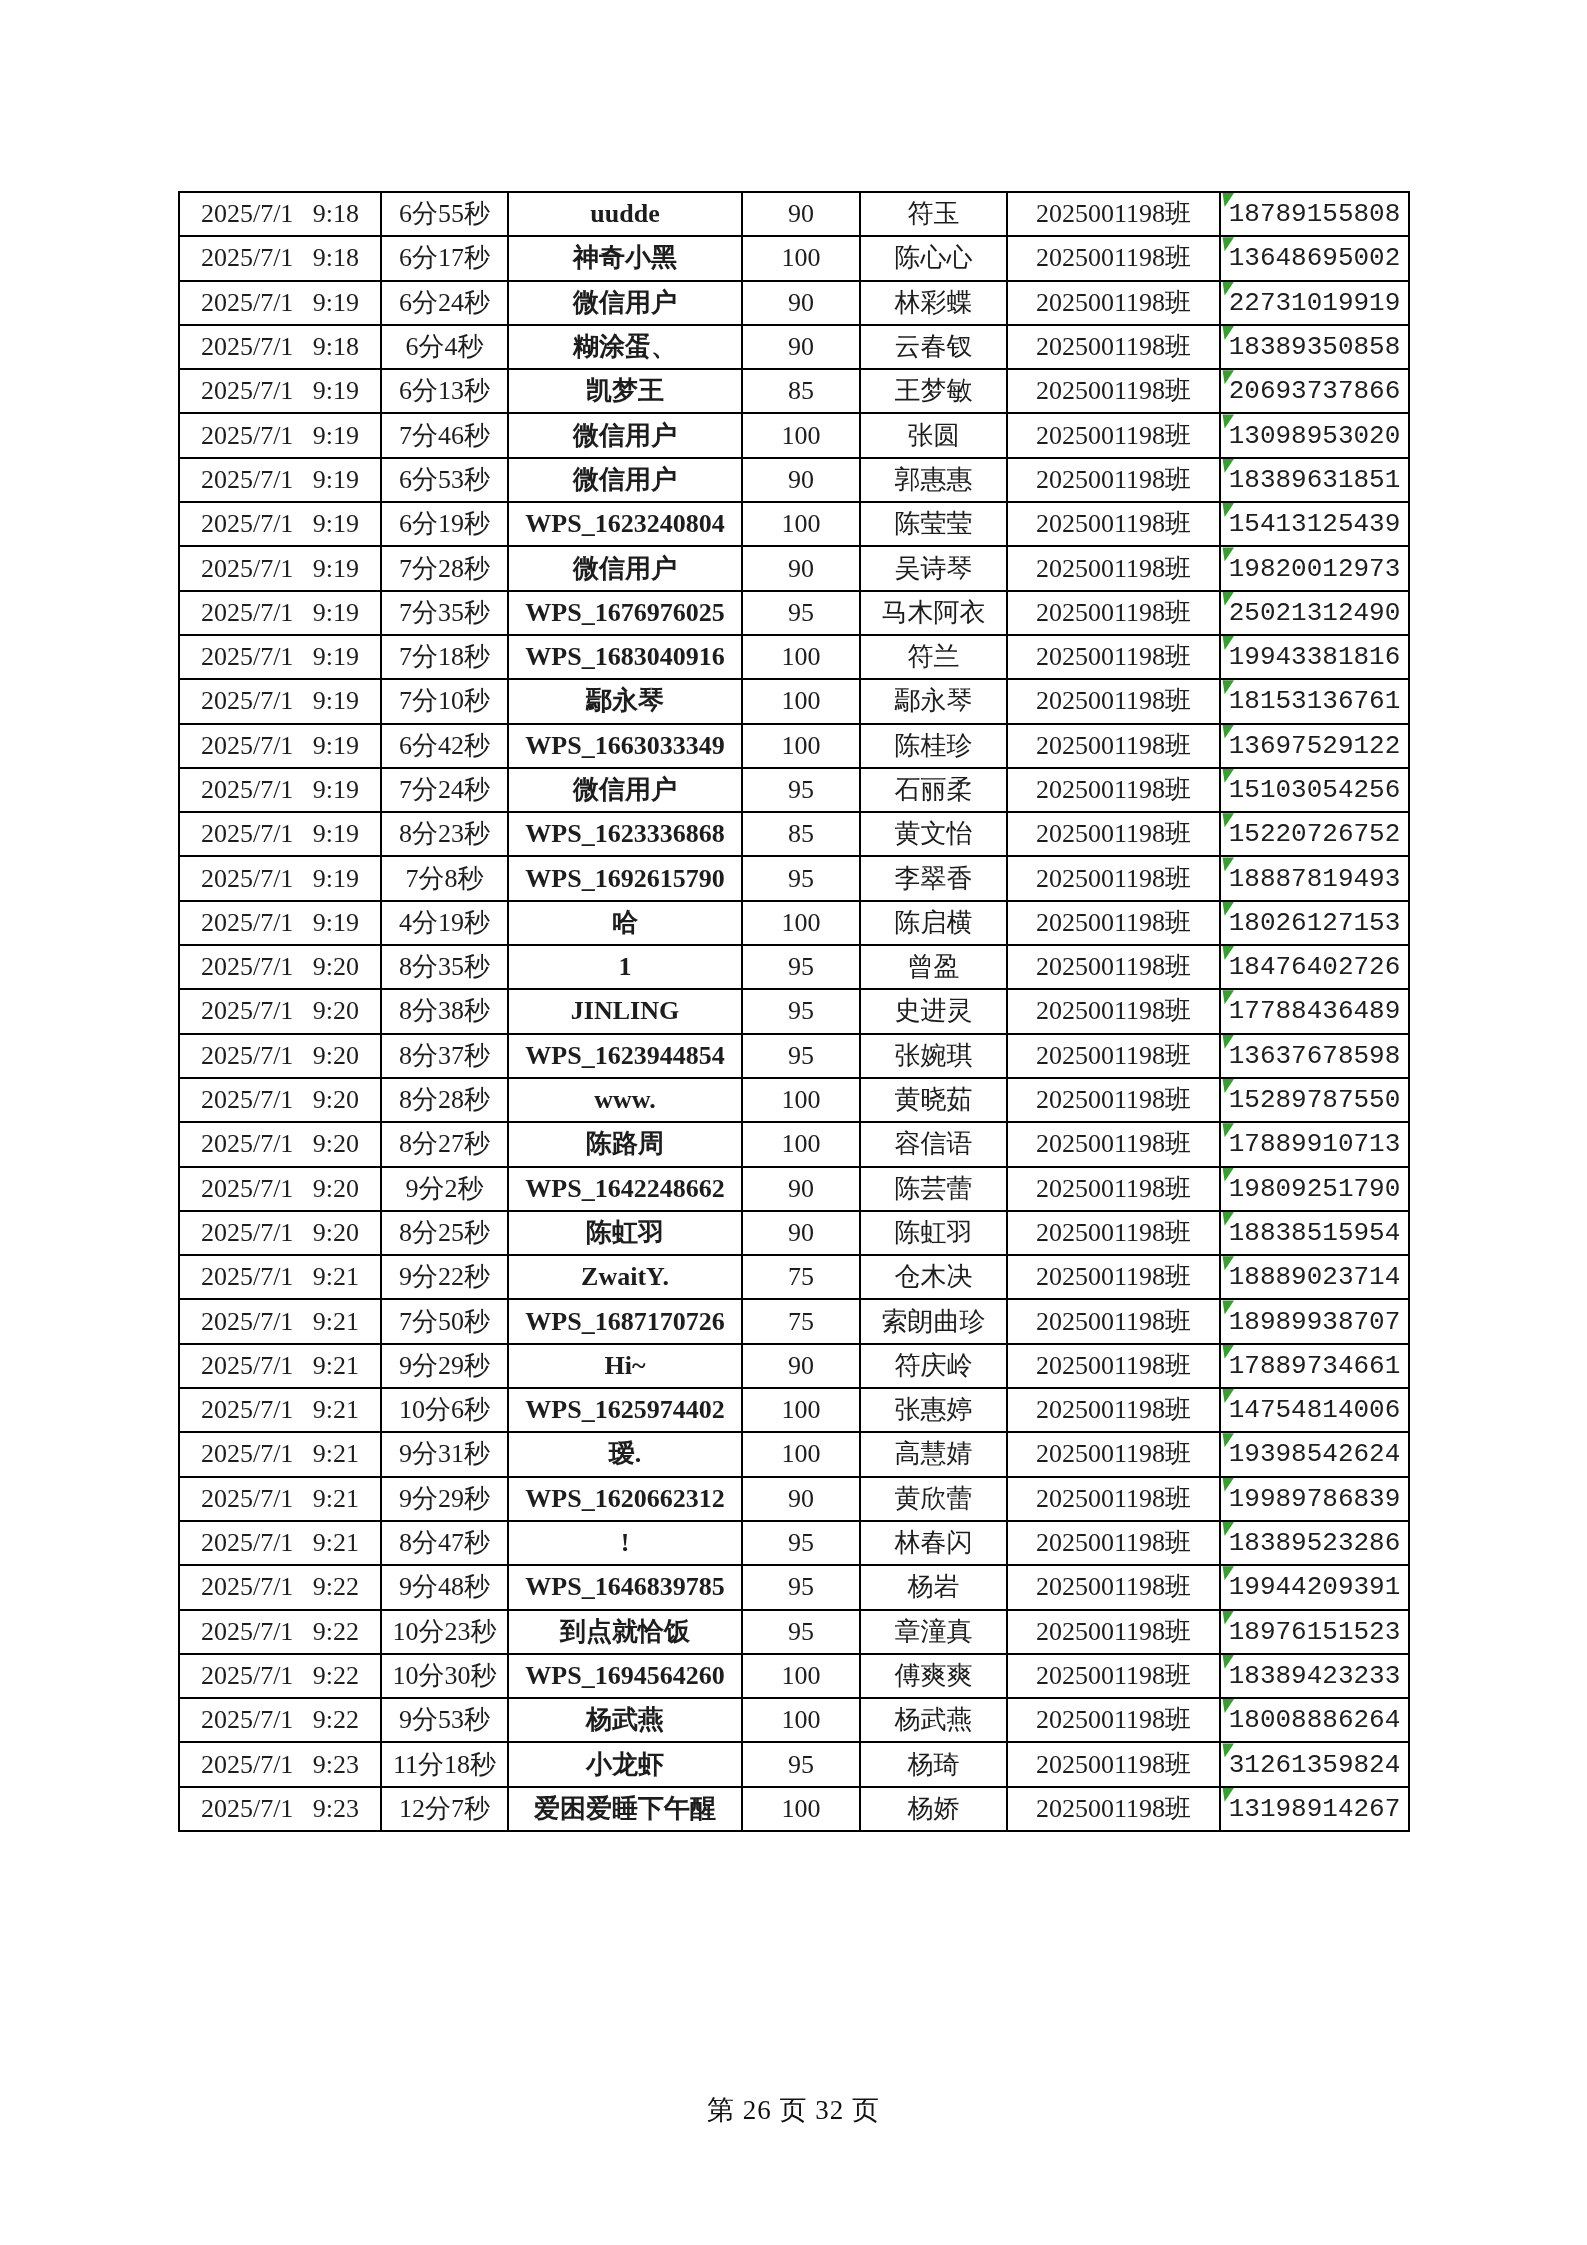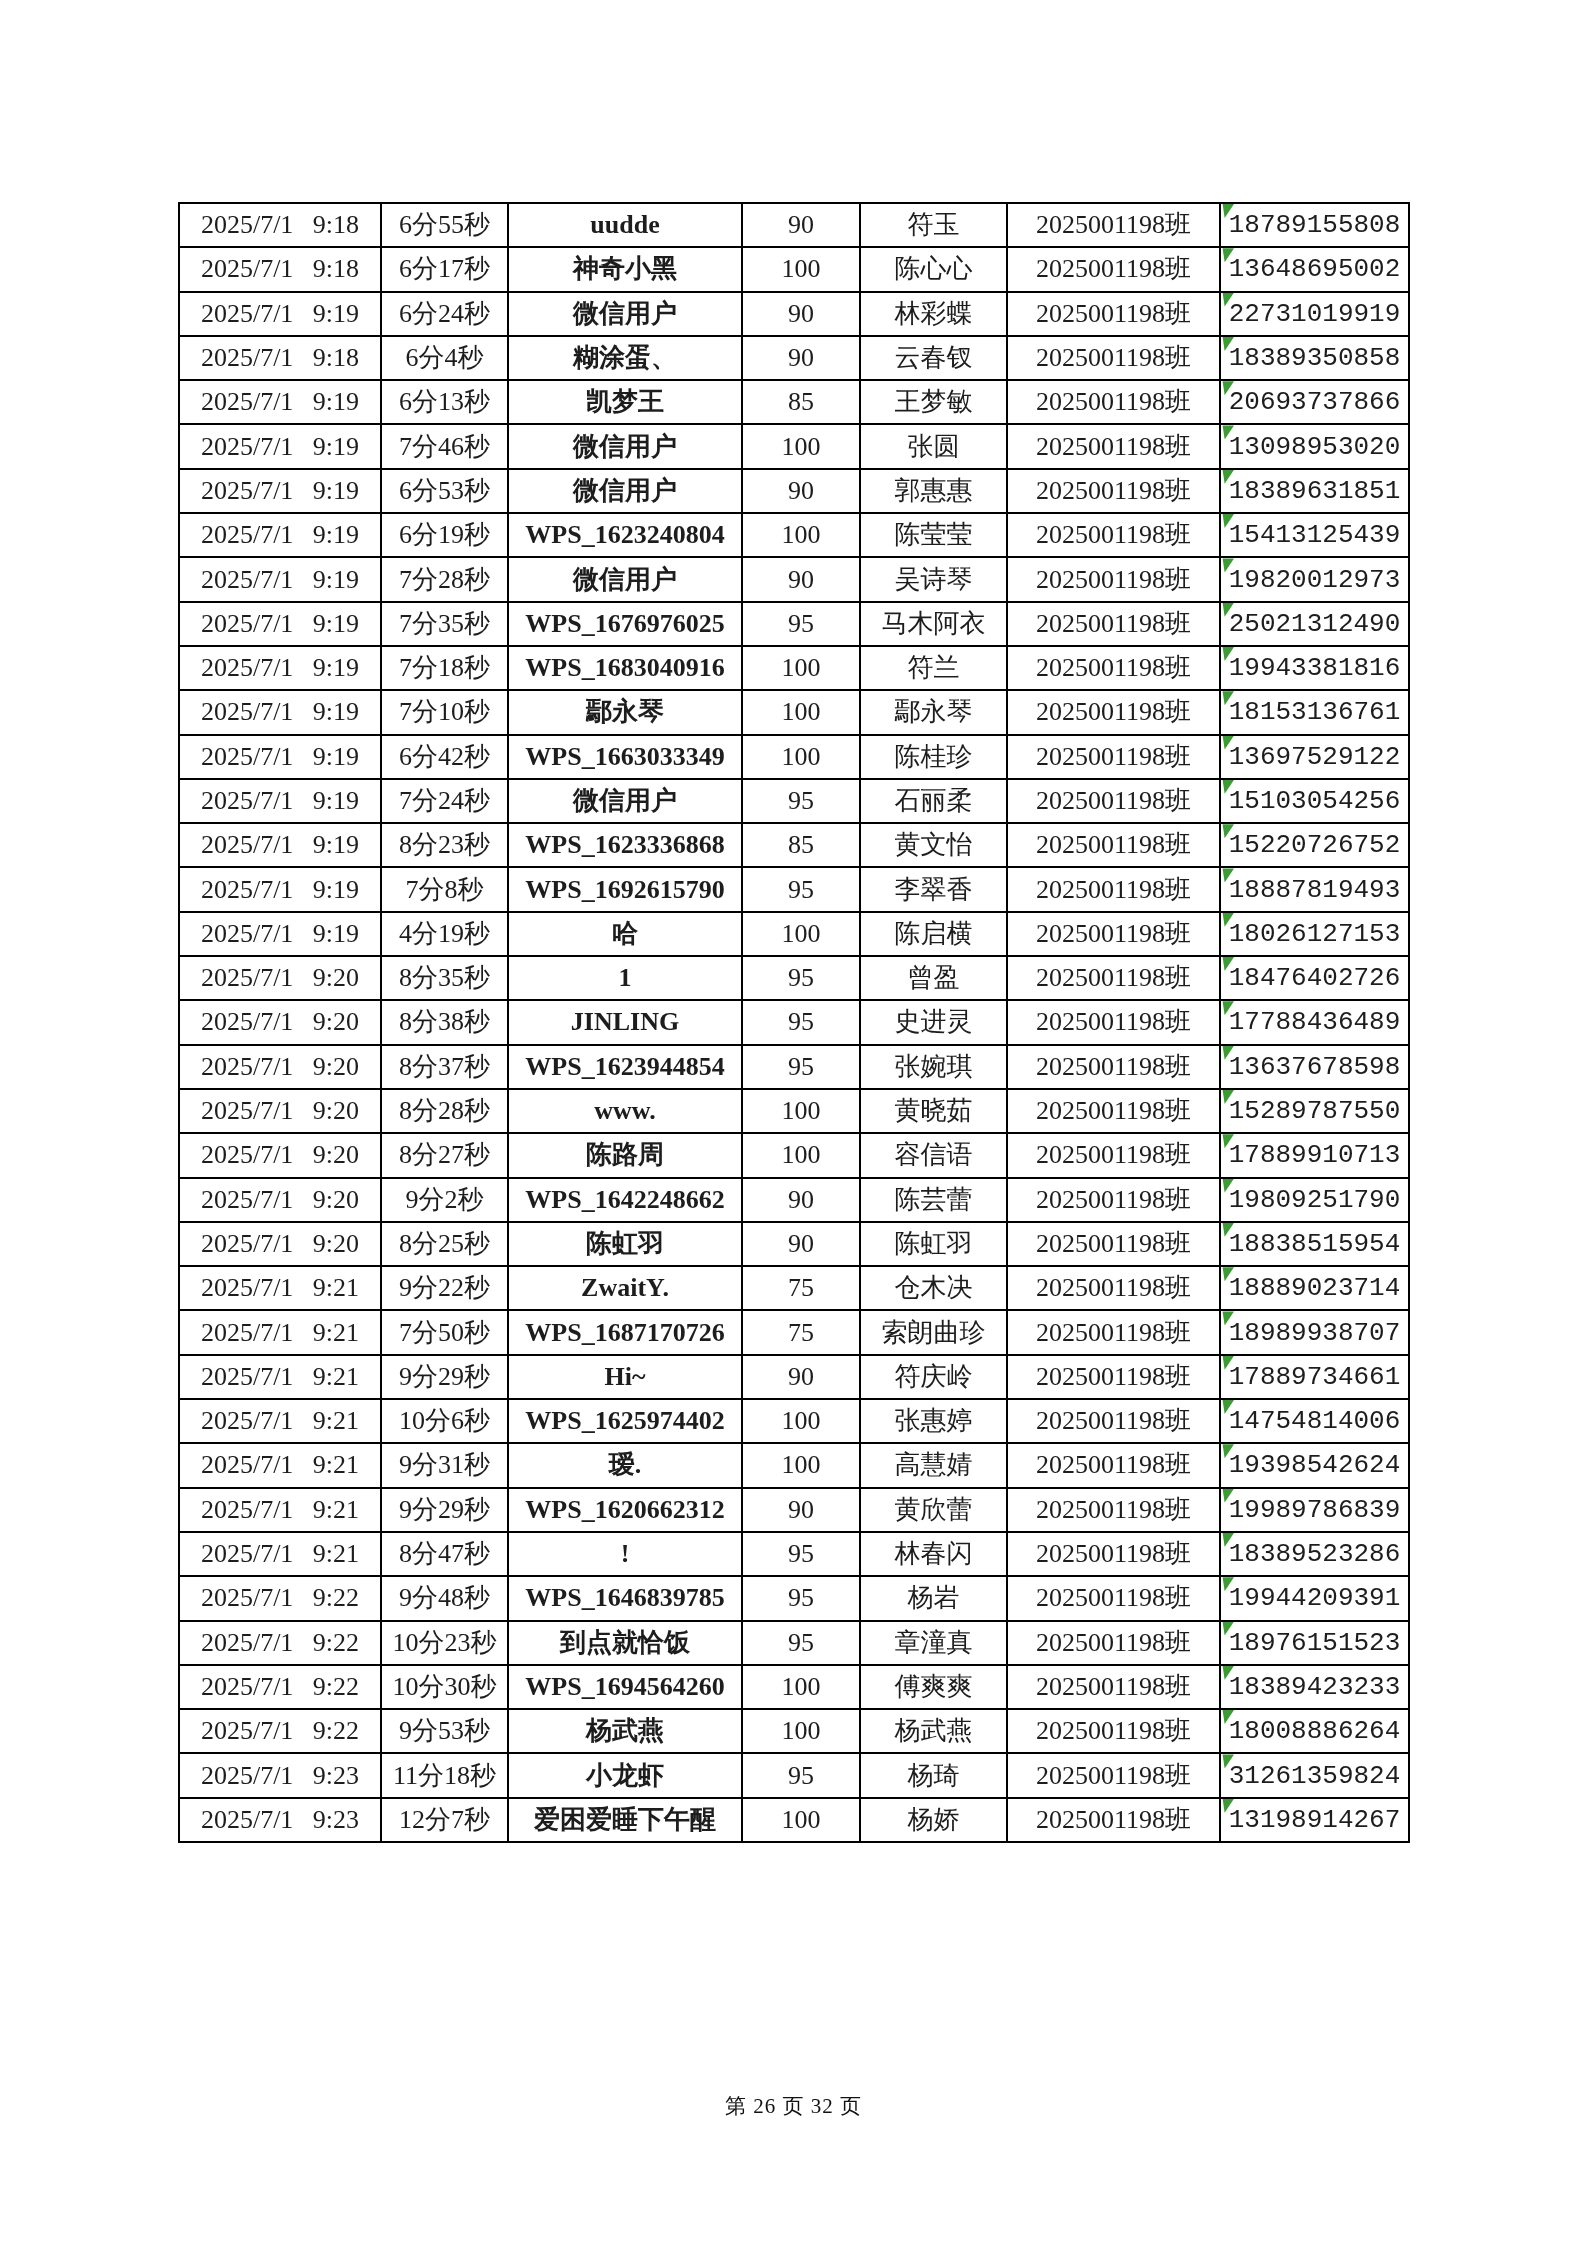--- a/index.html
+++ b/index.html
@@ -6,21 +6,21 @@
   .page {
     position:relative;
     width:1587px; height:2245px;
     background:#ffffff;
     font-family:"Liberation Serif","DejaVu Serif",serif;
     color:#1d1d1d;
     overflow:hidden;
   }
   table.records {
     position:absolute;
-    left:178px; top:202px;
+    left:178px; top:191px;
     width:1230px;
     border-collapse:collapse;
     table-layout:fixed;
     border-radius:19px;
   }
   table.records tr { height:44.3px; }
   table.records td {
     border:2px solid #000000;
     text-align:center;
     vertical-align:middle;
@@ -38,21 +38,21 @@
     top:0; left:1px;
     width:12px; height:14px;
     background:#3c9b35;
     clip-path:polygon(5% 0, 100% 0, 22% 100%);
   }
   .footer {
     position:absolute;
     top:2092px; left:0;
     width:100%;
     text-align:center;
-    font-size:21px;
+    font-size:27px;
     letter-spacing:1px;
     color:#111111;
   }
 </style>
 </head>
 <body>
 
 <div class="page">
 
   <table class="records">

